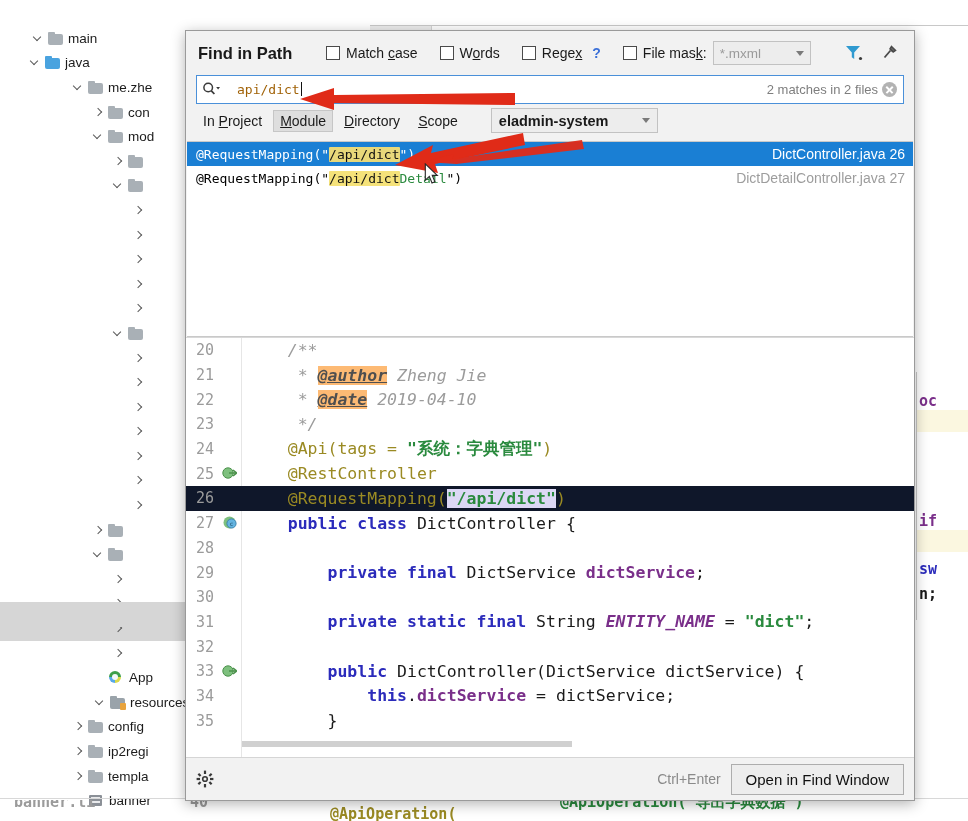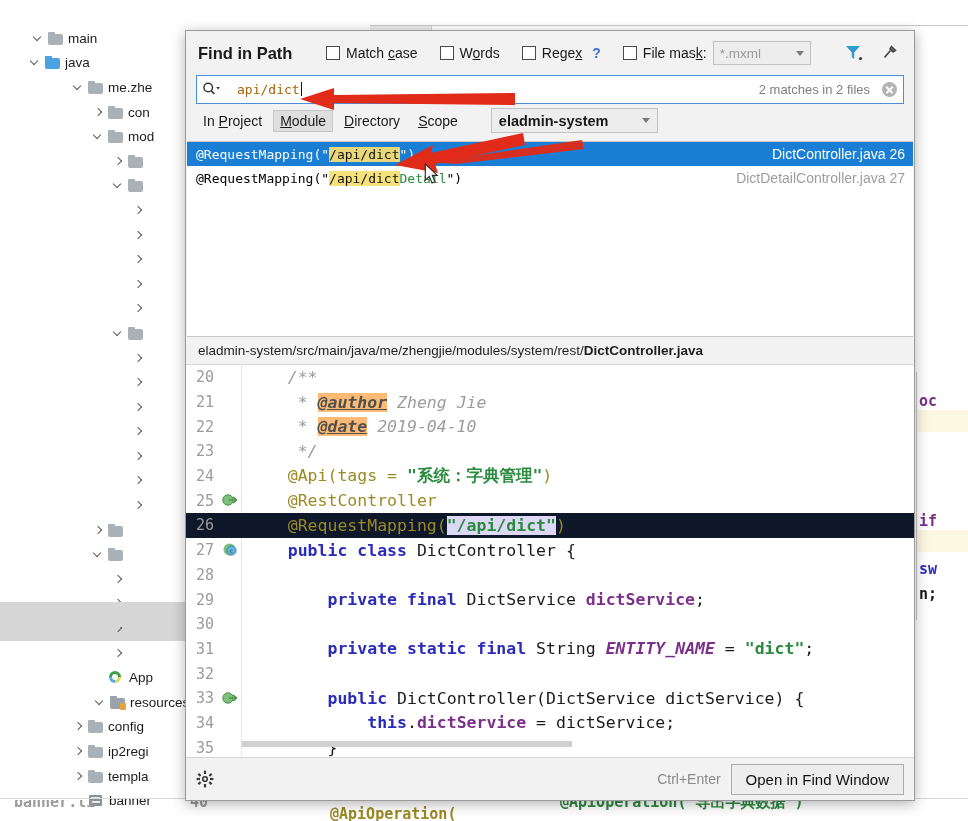--- a/index.html
+++ b/index.html
@@ -124,21 +124,21 @@
   .srch {
     height:29px; border:1.6px solid #4a90d9; background:#fff;
     display:flex; align-items:center; padding:0 6px 0 5px;
   }
   .srch .mag { width:19px; height:17px; position:relative; flex:none; }
   .srch-val {
     font-family:"DejaVu Sans Mono", monospace; font-size:13px; color:#a16207; margin-left:16px;
     position:relative;
   }
   .caret { display:inline-block; width:1px; height:14px; background:#111; vertical-align:-2px; margin-left:1px; }
-  .srch-right { margin-left:auto; display:flex; align-items:center; gap:12px; }
+  .srch-right { margin-left:auto; display:flex; align-items:center; gap:4px; }
   .matches { font-size:13px; color:#7e7e7e; }
   .clearx { width:15px; height:15px; border-radius:50%; background:#b3b3b3; position:relative; flex:none; }
   .clearx::before, .clearx::after {
     content:""; position:absolute; left:3px; top:6.5px; width:9px; height:1.8px; background:#fff;
   }
   .clearx::before { transform:rotate(45deg); }
   .clearx::after { transform:rotate(-45deg); }
 
   
   .scope-row { height:33px; flex:none; display:flex; align-items:center; padding:0 10px; gap:0; }
@@ -513,24 +513,20 @@
           <span class="res-txt">
             <span>@RequestMapping("</span>
             <span class="hl">/api/dict</span>
             <span class="grn">Detail</span>
             <span>")</span>
           </span>
           <span class="res-file">DictDetailController.java 27</span>
         </div>
       </div>
 
-    <div class="prev-path">
-      <span>eladmin-system/src/main/java/me/zhengjie/modules/system/rest/</span>
-        <b>DictController.java</b>
-    </div>
 
     <div class="code-area" id="code">
       <div class="gbar"></div>
     <div class="cline"><span class="lnum">20</span><span class="gut"></span><span class="ctext"><span class="t-pl">    </span><span class="t-cm">/**</span></span></div>
         <div class="cline"><span class="lnum">21</span><span class="gut"></span><span class="ctext"><span class="t-cm">     * </span><span class="t-tag">@author</span><span class="t-cmv"> Zheng Jie</span></span></div>
         <div class="cline"><span class="lnum">22</span><span class="gut"></span><span class="ctext"><span class="t-cm">     * </span><span class="t-tag">@date</span><span class="t-cmv"> 2019-04-10</span></span></div>
         <div class="cline"><span class="lnum">23</span><span class="gut"></span><span class="ctext"><span class="t-cm">     */</span></span></div>
         <div class="cline"><span class="lnum">24</span><span class="gut"></span><span class="ctext"><span class="t-ann">    @Api(tags = </span><span class="t-str">"系统：字典管理"</span><span class="t-ann">)</span></span></div>
         <div class="cline"><span class="lnum">25</span><span class="gut"><svg class="gicon-arrow" viewBox="0 0 15 14">
               <circle cx="6" cy="7" r="5.2" fill="#7ec07e" stroke="#4c924c" stroke-width="1"></circle>

